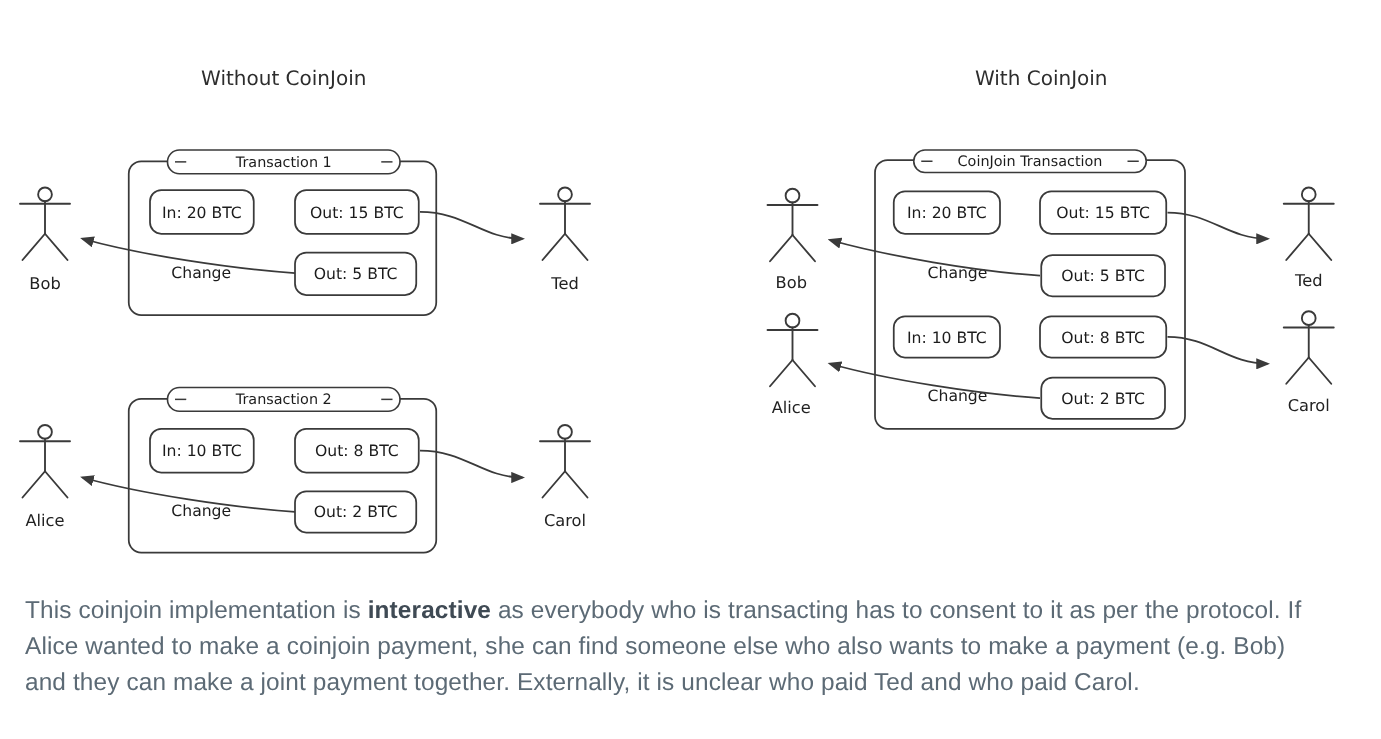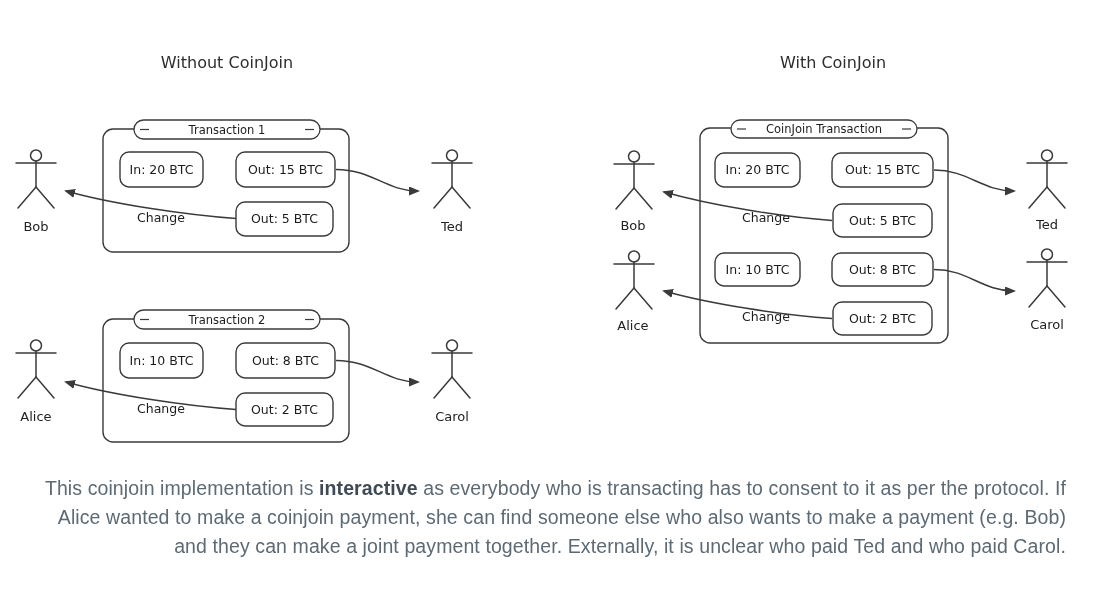--- a/index.html
+++ b/index.html
@@ -30,21 +30,20 @@
   .s-head{fill:#fff;stroke:var(--diagram-stroke);stroke-width:1.5;}
   .ah{fill:var(--diagram-stroke);}
   .body-text{
     margin:12px 20px 0 20px;
     width:1046px;
     font-family:"Liberation Sans",sans-serif;
     font-size:19.5px;
     line-height:29px;
     letter-spacing:0.1px;
     color:var(--body-text);
-    text-align:right;
   }
   .body-text strong{font-weight:bold;color:var(--body-bold);}
 </style>
 </head>
 <body>
 
 <div class="page">
 
 <svg width="1105" height="462" viewBox="0 0 1105 462">
   <defs>

